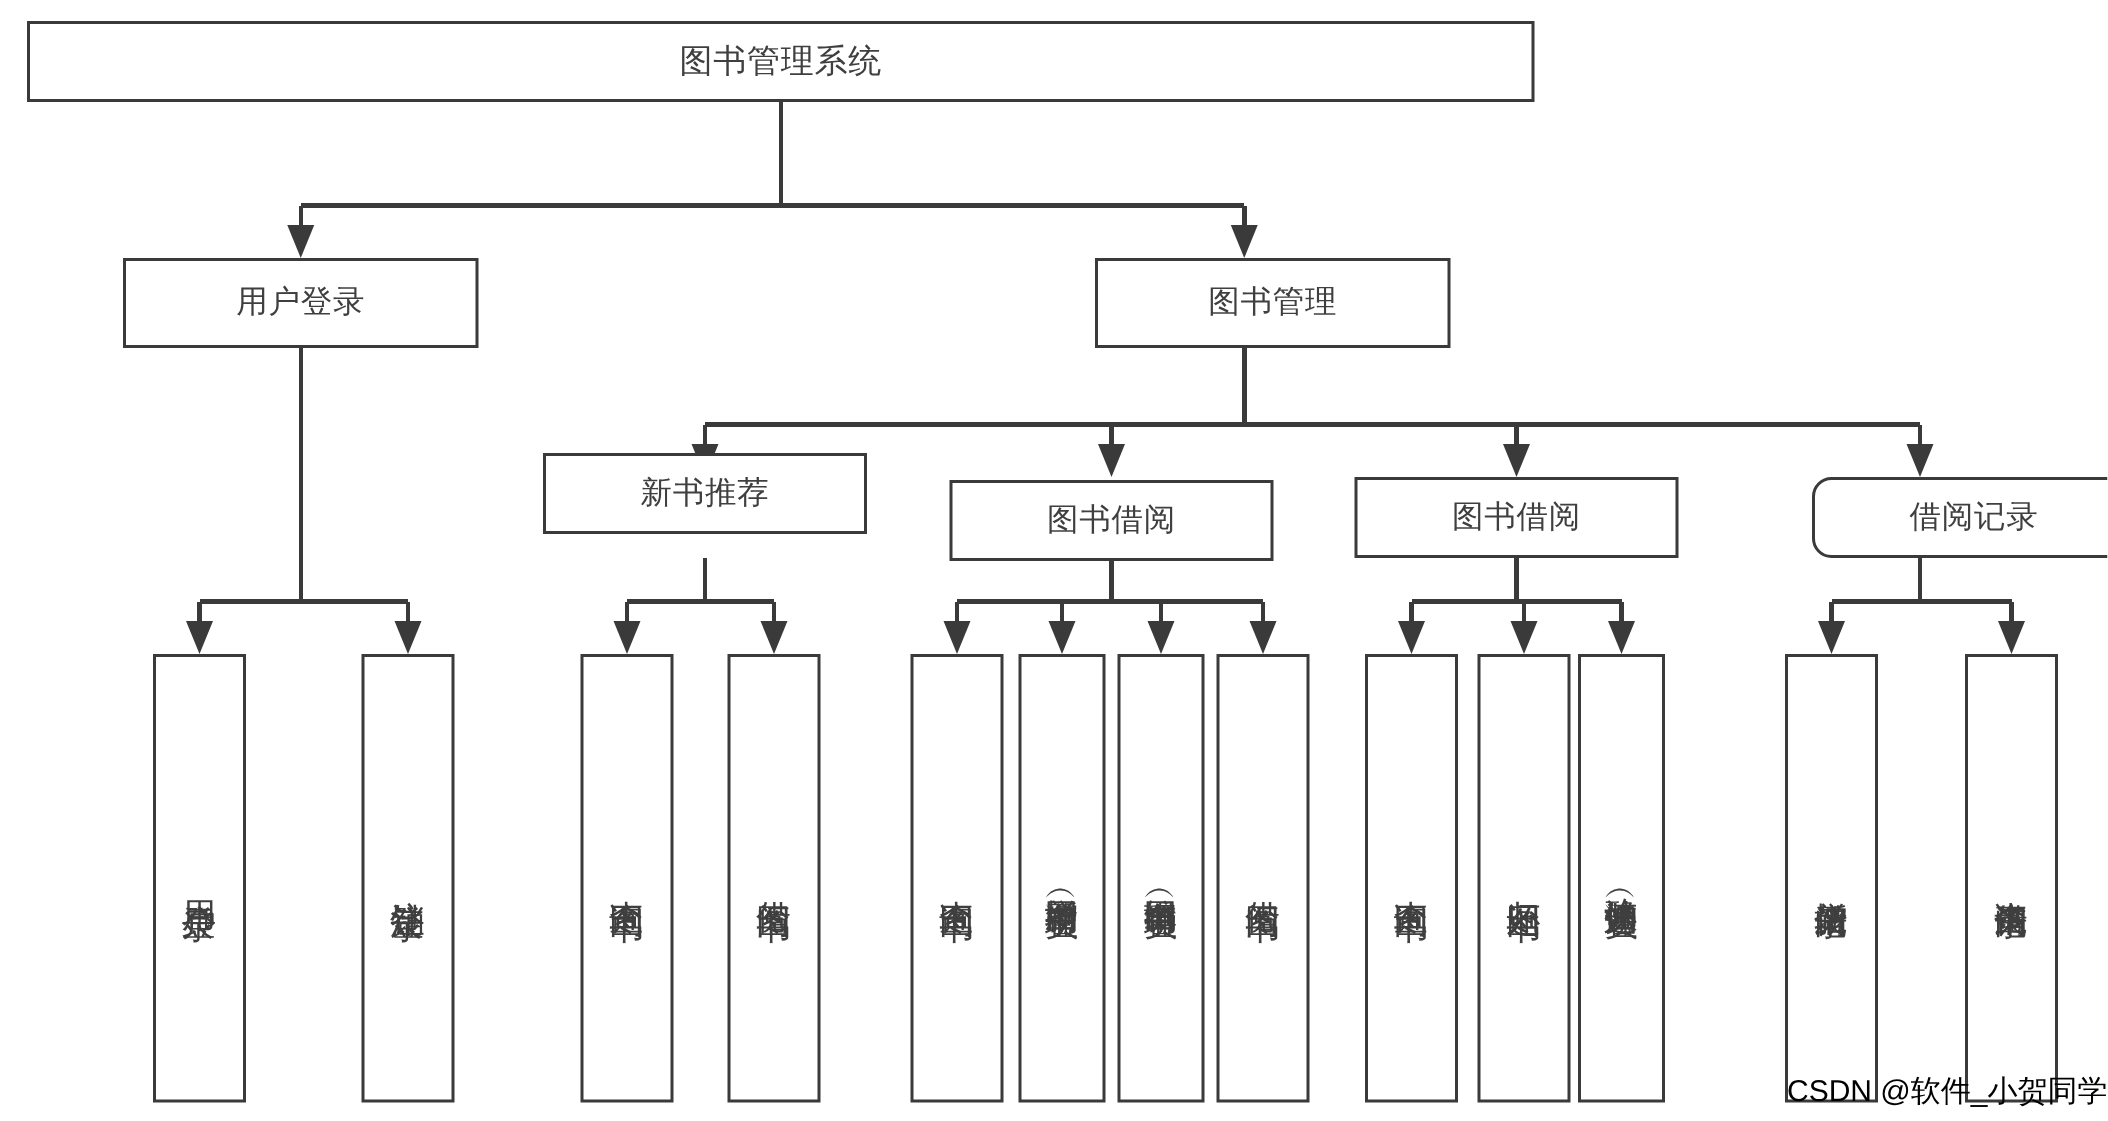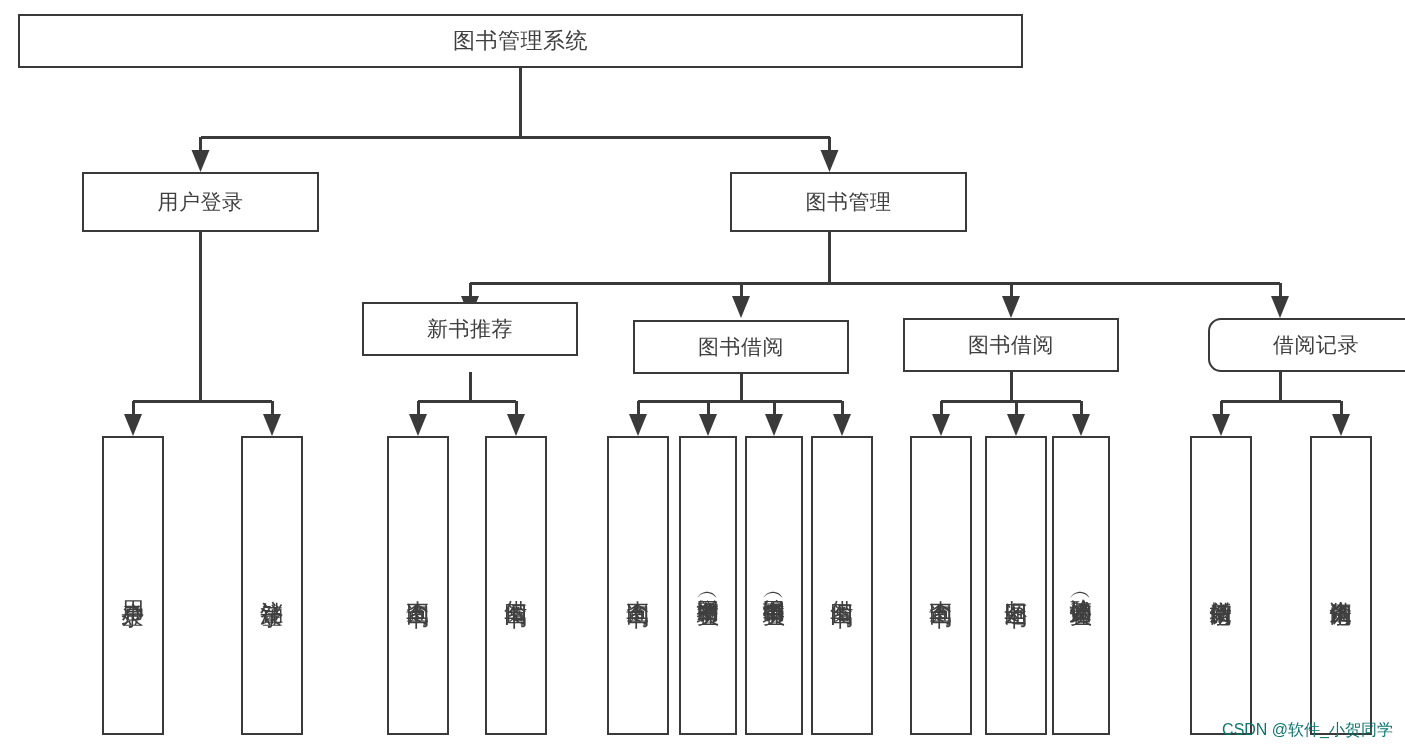--- a/index.html
+++ b/index.html
@@ -65,24 +65,24 @@
     line-height: 1.06;
     letter-spacing: 2px;
     max-height: 100%;
   }
   .node.vert.tall-text .node-label {
     font-size: 22px;
     letter-spacing: 1px;
   }
   #watermark {
     position: absolute;
-    right: 12px;
+    right: 0;
     bottom: 6px;
-    font-size: 16px;
-    color: #0f766e;
+    font-size: 20px;
+    color: #000000;
     z-index: 5;
     white-space: nowrap;
     font-family: "Liberation Sans", "DejaVu Sans", sans-serif;
   }
 </style>
 </head>
 <body>
 
 <div id="diagram-canvas">
 

